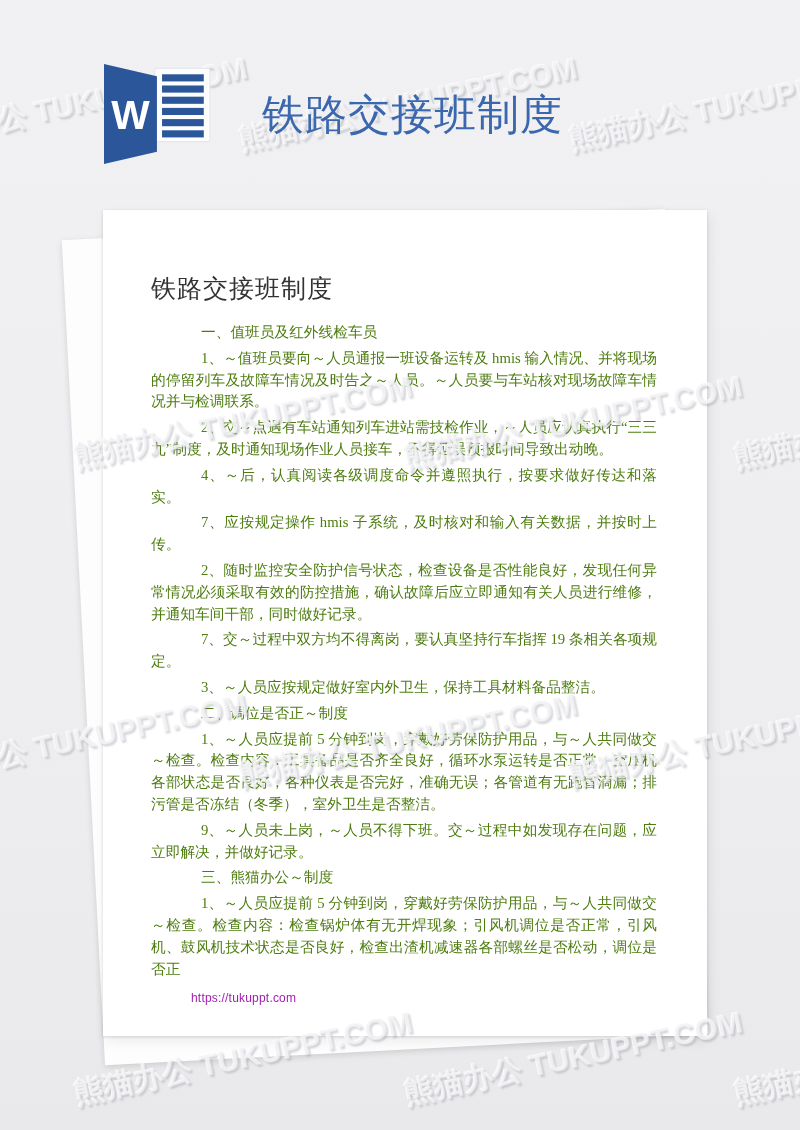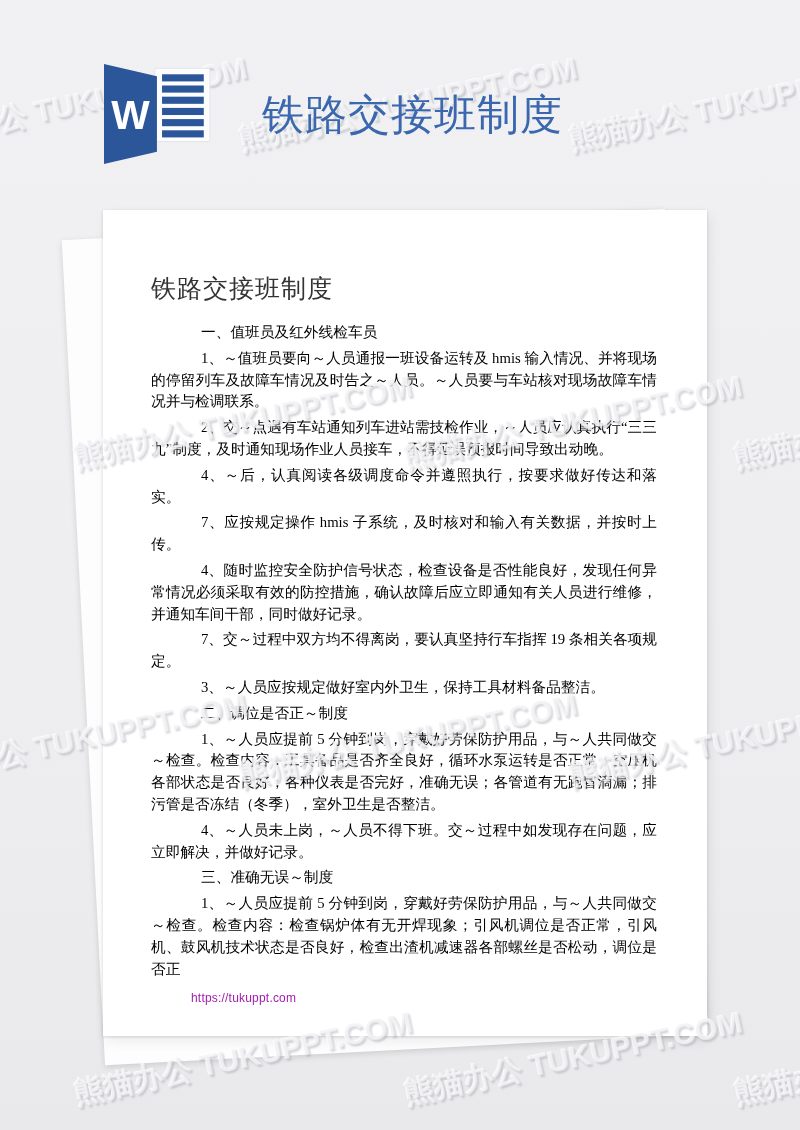--- a/index.html
+++ b/index.html
@@ -45,21 +45,21 @@
   }
   .doc-title{
     font-family:"Liberation Serif",serif;
     font-size:25px;line-height:30px;font-weight:400;
     color:#333333;letter-spacing:1px;
     margin:0 0 18px 0;
   }
   .front-page p{
     font-family:"Liberation Serif",serif;
     font-size:14.7px;line-height:21.8px;
-    color:#000000;
+    color:#4d7c0f;
     margin:0 0 4px 0;
     text-indent:50px;
     text-align:justify;
   }
   .doc-footer{
     position:absolute;left:88px;top:781px;
     font-family:"Liberation Sans",sans-serif;
     font-size:12px;color:#a21caf;letter-spacing:0.2px;
   }
 </style>
@@ -100,22 +100,22 @@
 
 <div class="back-page"></div>
 
 <div class="front-page">
   <h1 class="doc-title">铁路交接班制度</h1>
   <p>一、值班员及红外线检车员</p>
   <p>1、～值班员要向～人员通报一班设备运转及 hmis 输入情况、并将现场的停留列车及故障车情况及时告之～人员。～人员要与车站核对现场故障车情况并与检调联系。</p>
   <p>2、交～点遇有车站通知列车进站需技检作业，～人员应认真执行“三三九”制度，及时通知现场作业人员接车，不得延误预报时间导致出动晚。</p>
   <p>4、～后，认真阅读各级调度命令并遵照执行，按要求做好传达和落实。</p>
   <p>7、应按规定操作 hmis 子系统，及时核对和输入有关数据，并按时上传。</p>
-  <p>4、随时监控安全防护信号状态，检查设备是否性能良好，发现任何异常情况必须采取有效的防控措施，确认故障后应立即通知有关人员进行维修，并通知车间干部，同时做好记录。</p>
+  <p>2、随时监控安全防护信号状态，检查设备是否性能良好，发现任何异常情况必须采取有效的防控措施，确认故障后应立即通知有关人员进行维修，并通知车间干部，同时做好记录。</p>
   <p>7、交～过程中双方均不得离岗，要认真坚持行车指挥 19 条相关各项规定。</p>
   <p>3、～人员应按规定做好室内外卫生，保持工具材料备品整洁。</p>
   <p>二、调位是否正～制度</p>
   <p>1、～人员应提前 5 分钟到岗，穿戴好劳保防护用品，与～人共同做交～检查。检查内容：工具备品是否齐全良好，循环水泵运转是否正常；空压机各部状态是否良好；各种仪表是否完好，准确无误；各管道有无跑冒滴漏；排污管是否冻结（冬季），室外卫生是否整洁。</p>
-  <p>4、～人员未上岗，～人员不得下班。交～过程中如发现存在问题，应立即解决，并做好记录。</p>
-  <p>三、准确无误～制度</p>
+  <p>9、～人员未上岗，～人员不得下班。交～过程中如发现存在问题，应立即解决，并做好记录。</p>
+  <p>三、熊猫办公～制度</p>
   <p>1、～人员应提前 5 分钟到岗，穿戴好劳保防护用品，与～人共同做交～检查。检查内容：检查锅炉体有无开焊现象；引风机调位是否正常，引风机、鼓风机技术状态是否良好，检查出渣机减速器各部螺丝是否松动，调位是否正</p>
   <div class="doc-footer">https://tukuppt.com</div>
 </div>
 
 </body></html>

